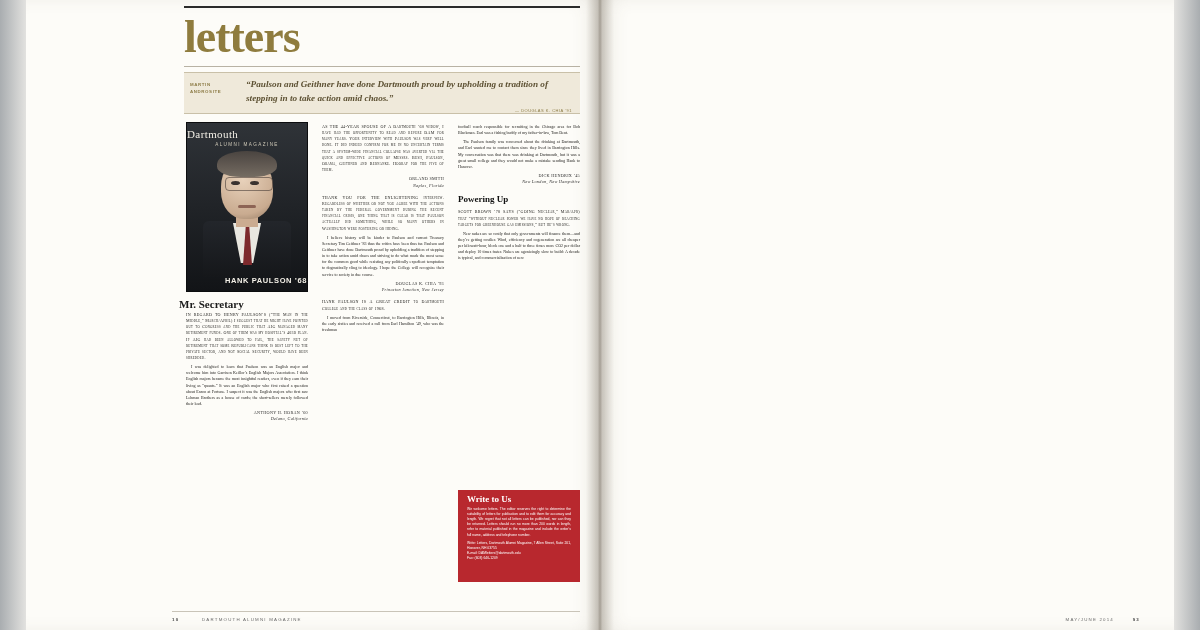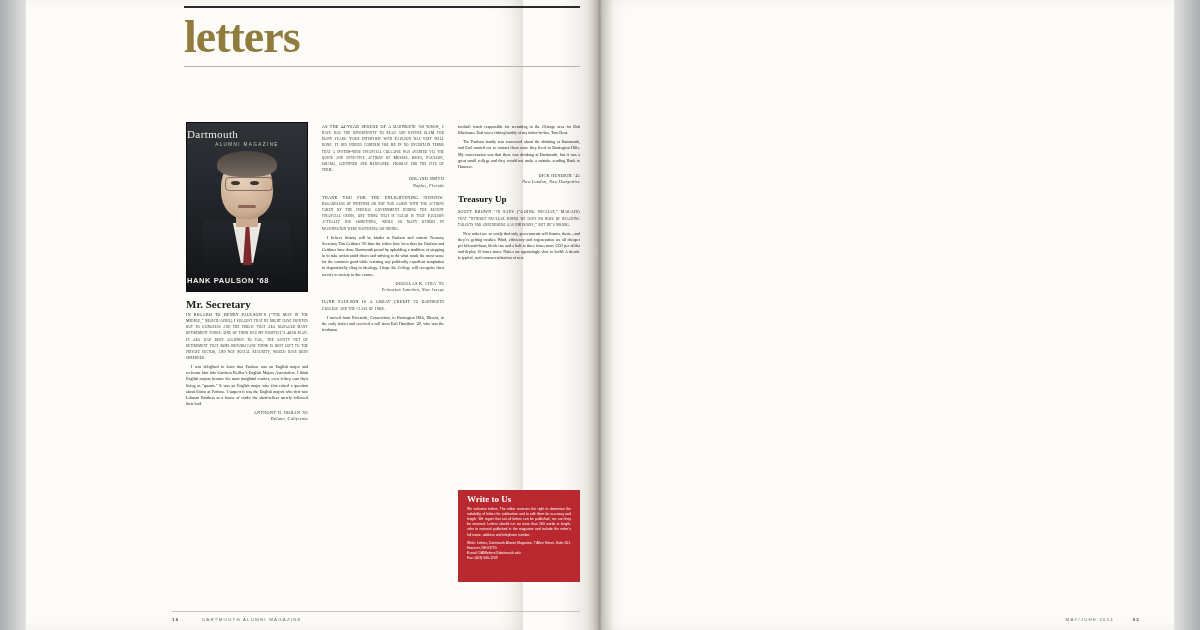--- a/index.html
+++ b/index.html
@@ -10,21 +10,21 @@
     color:#1a1a1a;
   }
   .spread{
     position:absolute;left:0;top:0;width:1200px;height:630px;
     background:linear-gradient(90deg,#b9bcbf 0px,#d8dadb 12px,#efeeec 26px,#fbfaf7 60px,#fdfcf9 560px,#e9e6e1 592px,#cfcbc5 600px,#e9e6e1 608px,#fdfcf9 640px,#fbfaf7 1140px,#efeeec 1172px,#d8dadb 1188px,#b9bcbf 1200px);
   }
   .page{
     position:absolute;top:0;height:630px;
     background:#fdfcf8;
   }
-  .page-left{left:26px;width:497px;box-shadow:inset -14px 0 26px -14px rgba(90,80,60,.30);}
+  .page-left{left:26px;width:574px;box-shadow:inset -14px 0 26px -14px rgba(90,80,60,.30);}
   .page-right{left:600px;width:574px;box-shadow:inset 14px 0 26px -14px rgba(90,80,60,.30);}
   .gutter{
     position:absolute;left:586px;top:0;width:28px;height:630px;
     background:linear-gradient(90deg,rgba(120,110,95,0) 0%,rgba(120,110,95,.30) 42%,rgba(90,80,65,.46) 50%,rgba(120,110,95,.28) 58%,rgba(120,110,95,0) 100%);
   }
   .edge-l{position:absolute;left:0;top:0;width:28px;height:630px;background:linear-gradient(90deg,#a9adb0,#e7e6e3);}
   .edge-r{position:absolute;right:0;top:0;width:28px;height:630px;background:linear-gradient(270deg,#a9adb0,#e7e6e3);}
 
   
   .masthead{
@@ -64,21 +64,21 @@
     position:absolute;top:5px;left:0;right:0;text-align:left;
     color:#f2efe6;font-size:11px;letter-spacing:.4px;
     font-family:"Liberation Serif",serif;
   }
   .cover .cov-sub{
     position:absolute;top:19px;left:0;right:0;text-align:center;
     color:#cfc9b8;font-size:4.6px;letter-spacing:1.4px;
     font-family:"Liberation Sans",sans-serif;text-transform:uppercase;
   }
   .cover .cov-name{
-    position:absolute;bottom:6px;left:0;right:0;text-align:left;
+    position:absolute;bottom:6px;left:0;right:0;text-align:right;
     color:#f4f1e8;font-size:7.5px;letter-spacing:.6px;
     font-family:"Liberation Sans",sans-serif;font-weight:bold;
   }
   .face{
     position:absolute;left:18px;top:30px;width:84px;height:122px;
   }
   .face .head{
     position:absolute;left:16px;top:4px;width:52px;height:62px;border-radius:48% 48% 44% 44%;
     background:radial-gradient(circle at 42% 36%,#e8d2bb,#c9ab90 70%,#8e755f 100%);
   }
@@ -98,21 +98,21 @@
   .face .shirt{
     position:absolute;left:28px;top:70px;width:28px;height:40px;background:#e9e7e0;
     clip-path:polygon(0 0,100% 0,72% 100%,28% 100%);
   }
   .face .tie{
     position:absolute;left:38px;top:74px;width:9px;height:38px;background:#7d2a2d;
     clip-path:polygon(30% 0,70% 0,100% 100%,0 100%);
   }
 
   .subhead{
-    position:absolute;left:160px;top:298px;width:122px;
+    position:absolute;left:153px;top:298px;width:122px;
     font-family:"Liberation Serif",serif;font-weight:bold;font-size:11px;color:#1b1b1b;
   }
 
   
   .col{position:absolute;font-size:4.05px;line-height:1.52;text-align:justify;color:#23221f;}
   .col p{margin:0 0 3px 0;text-indent:5px;}
   .col p.noind{text-indent:0;}
   .col h4{
     font-family:"Liberation Serif",serif;font-size:9px;margin:7px 0 3px 0;font-weight:bold;color:#111;
   }
@@ -156,20 +156,25 @@
 <div class="spread">
   <div class="edge-l"></div>
   <div class="edge-r"></div>
 
   <div class="page page-left">
 
     <div class="rule-top"></div>
     <div class="masthead">letters</div>
     <div class="rule-under-head"></div>
 
+    <div class="pullbox">
+      <div class="kicker">MARTIN ANDROSITE</div>
+      <div class="quote">“Paulson and Geithner have done Dartmouth proud by upholding a tradition of stepping in to take action amid chaos.”</div>
+      <div class="attrib">— DOUGLAS K. CHIA ’91</div>
+    </div>
 
     <div class="cover">
       <div class="cov-title">Dartmouth</div>
       <div class="cov-sub">ALUMNI MAGAZINE</div>
       <div class="face">
         <div class="suit"></div>
         <div class="shirt"></div>
         <div class="tie"></div>
         <div class="neck"></div>
         <div class="head"></div>
@@ -209,21 +214,21 @@
       <p>I moved from Riverside, Connecticut, to Barrington Hills, Illinois, in the early sixties and received a call from Earl Hamilton ’49, who was the freshman</p>
     </div>
 
     <div class="col col-l3">
       <p class="noind">football coach responsible for recruiting in the Chicago area for Bob Blackman. Earl was a fishing buddy of my father-in-law, Tom Dent.</p>
       <p>The Paulson family was concerned about the drinking at Dartmouth, and Earl wanted me to contact them since they lived in Barrington Hills. My conversation was that there was drinking at Dartmouth, but it was a great small college and they would not make a mistake sending Hank to Hanover.</p>
       <div class="sig">
         <span>DICK HENDRIX ’45</span>
         <em>New London, New Hampshire</em>
       </div>
-      <h4>Treasury Up</h4>
+      <h4>Powering Up</h4>
       <p class="noind smallcaps-lead">SCOTT BROWN ’78 SAYS (“GOING Nuclear,” Mar/Apr) that “without nuclear power we have no hope of reaching targets for greenhouse gas emissions,” but he’s wrong.</p>
       <p>New nukes are so costly that only governments will finance them—and they’re getting costlier. Wind, efficiency and cogeneration are all cheaper per kilowatt-hour, block one and a half to three times more CO2 per dollar and deploy 10 times faster. Nukes are agonizingly slow to build: A decade is typical, and commercialization of new</p>
     </div>
 
     <div class="writebox">
       <h5>Write to Us</h5>
       <div class="wt">We welcome letters. The editor reserves the right to determine the suitability of letters for publication and to edit them for accuracy and length. We regret that not all letters can be published, nor can they be returned. Letters should run no more than 200 words in length, refer to material published in the magazine and include the writer’s full name, address and telephone number.</div>
       <div class="wt" style="margin-top:3px">Write: Letters, Dartmouth Alumni Magazine, 7 Allen Street, Suite 201, Hanover, NH 03755</div>
       <div class="wt">E-mail: DAMletters@dartmouth.edu</div>
       <div class="wt">Fax: (603) 646-1209</div>

